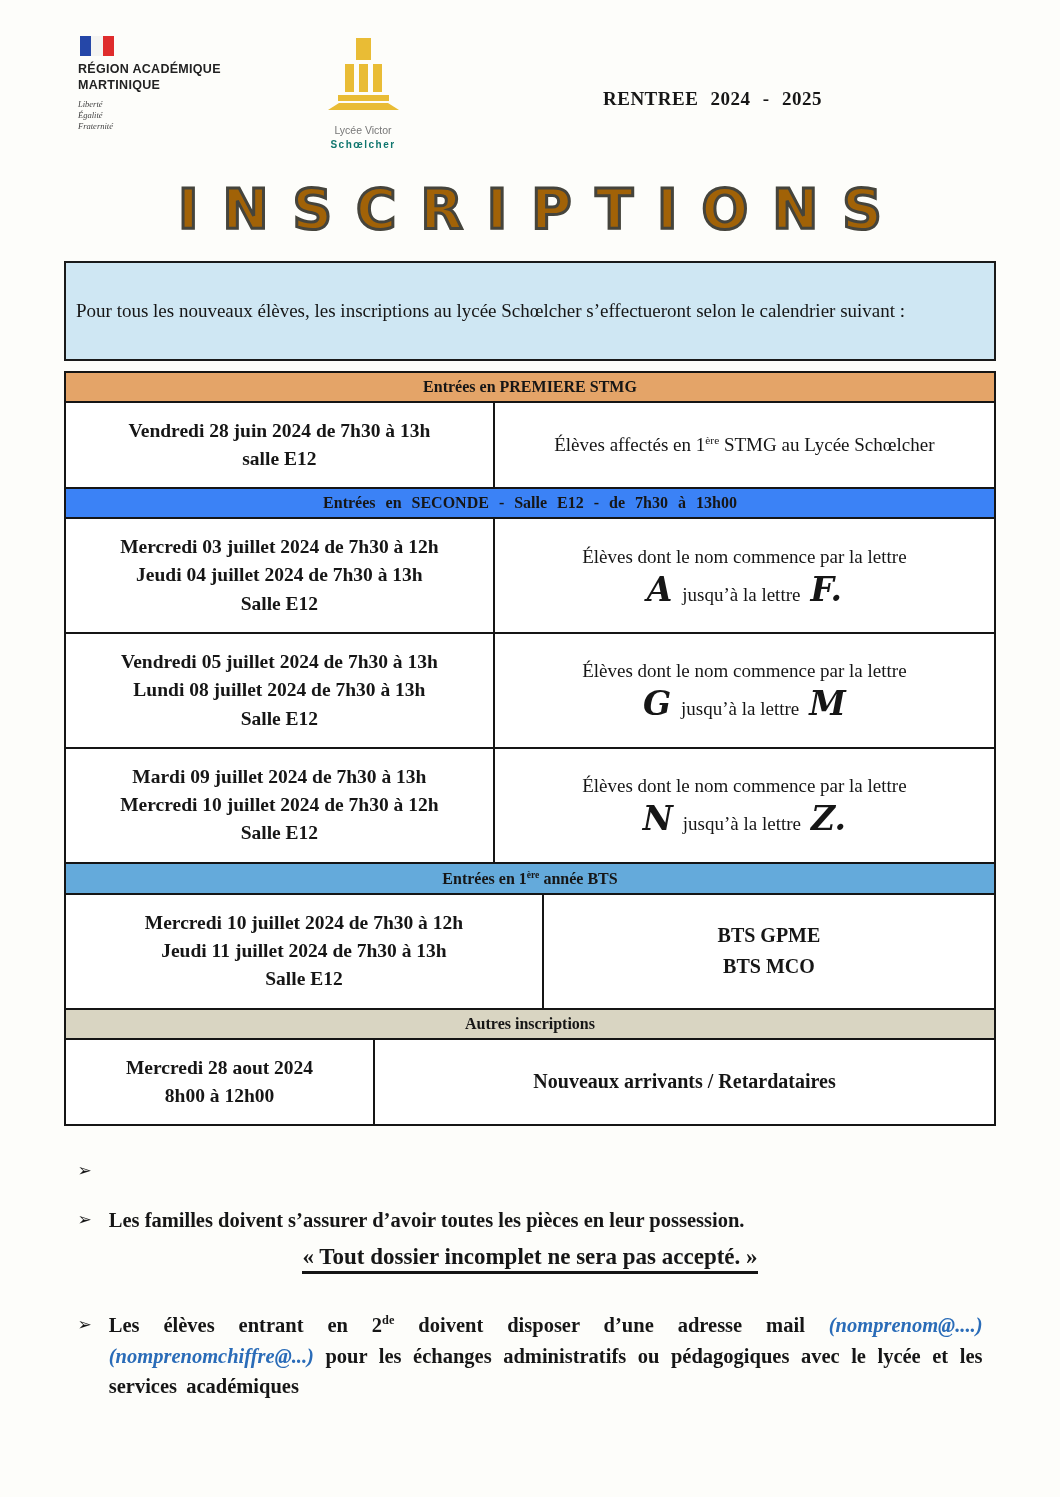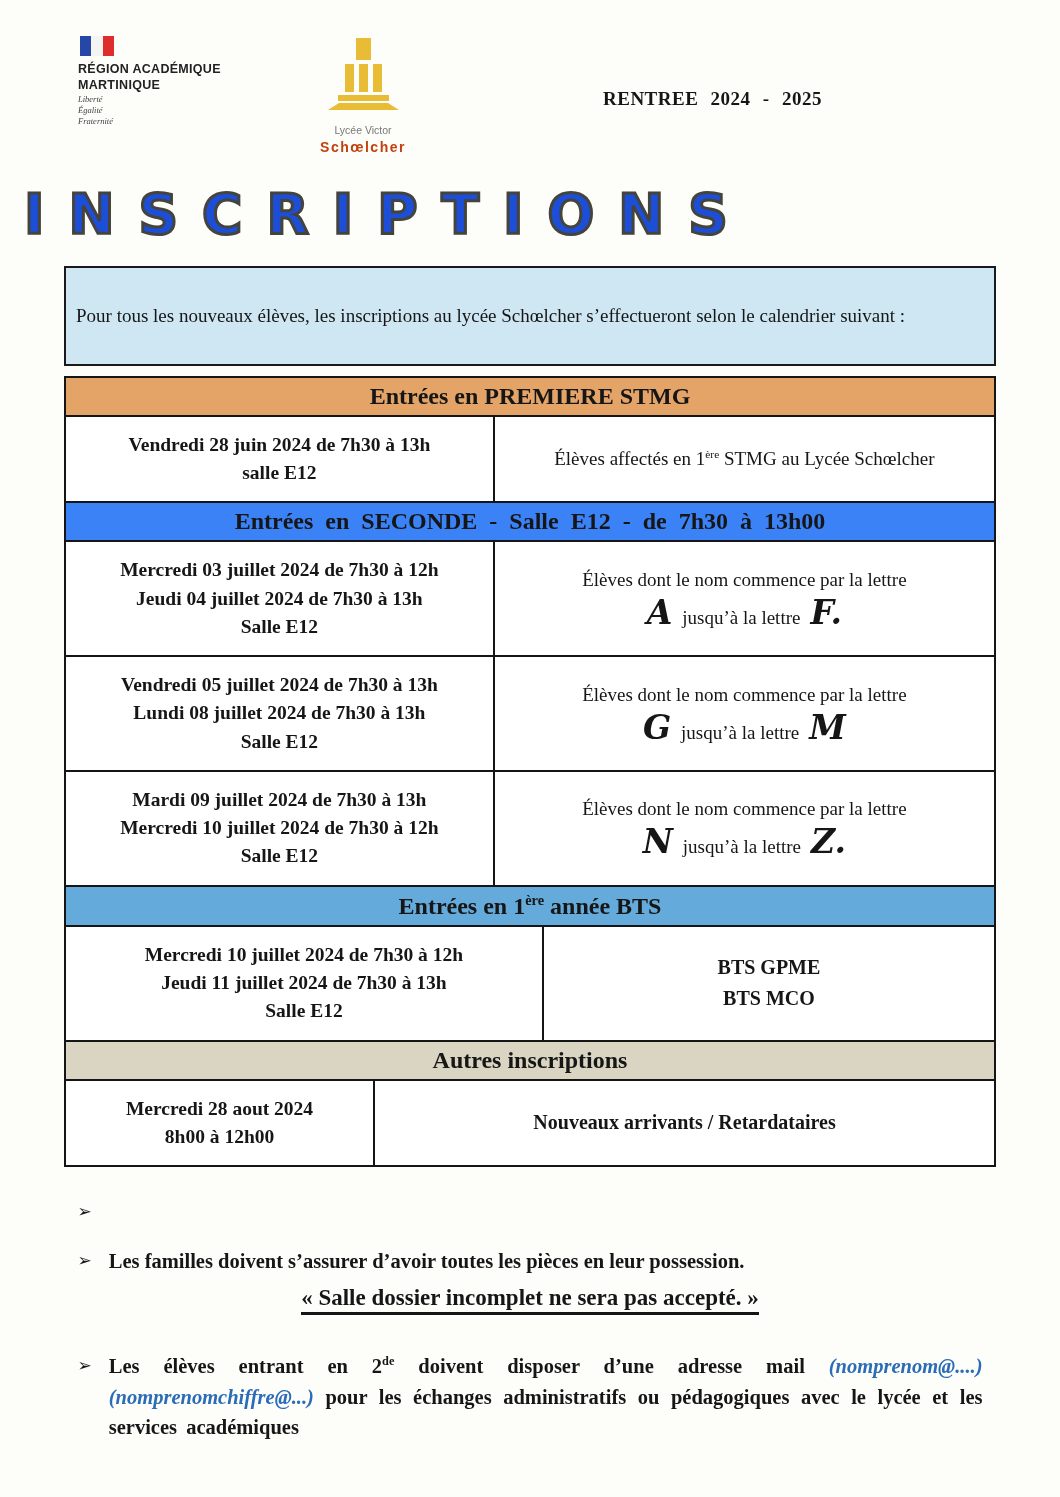--- a/index.html
+++ b/index.html
@@ -11,49 +11,49 @@
   }
   .page { width:1060px; height:1497px; background:#fdfdfa; position:relative; overflow:hidden; }
 
   
   .topbar { display:flex; align-items:flex-start; padding:36px 60px 0 78px; }
   .region-logo { width:160px; }
   .flag { display:flex; width:34px; height:20px; margin-left:2px; margin-bottom:5px; }
   .flag span { flex:1; }
   .flag .b{ background:#2547a8; } .flag .w{ background:#f4f4f2; } .flag .r{ background:#df2c2c; }
   .region-name { font-family:"Liberation Sans",sans-serif; font-weight:bold; font-size:12.5px; line-height:1.3; letter-spacing:.3px; color:#222; }
-  .motto { font-size:8.5px; font-style:italic; line-height:1.35; color:#444; }
+  .motto { margin-top:5px; font-size:8.5px; font-style:italic; line-height:1.35; color:#444; }
   .school-logo { margin-left:70px; text-align:center; width:110px; }
   .school-name { font-family:"Liberation Sans",sans-serif; font-size:10.5px; color:#777; line-height:1.3; }
-  .school-name .line2 { font-weight:bold; color:#c2410c; letter-spacing:1.5px; font-size:14px; }
+  .school-name .line2 { font-weight:bold; color:#0f766e; letter-spacing:1.5px; font-size:10px; }
   .rentree { margin-left:185px; margin-top:52px; font-size:19px; font-weight:bold; word-spacing:7px; letter-spacing:.5px; }
 
   
   .main-title {
-    margin-top:26px; 
+    margin-top:26px; text-align:center;
     font-family:"DejaVu Sans",sans-serif;
     font-size:55px; font-weight:800;
     letter-spacing:24px; text-indent:24px;
-    color:#1d4ed8;
+    color:#a16207;
     -webkit-text-stroke:3px #45443c;
     text-shadow:0 0 1px #45443c;
   }
 
   
   .intro-box {
     width:932px; margin:20px auto 0; min-height:100px;
     background:#cfe7f3; border:2px solid #1a1a1a;
     display:flex; align-items:center; padding:10px 10px;
     font-size:19px;
   }
 
   
   .tbl { width:932px; margin:10px auto 0; border:2px solid #151515; background:#fff; }
   .tbl > :first-child { border-top:none; }
-  .sec-header { border-top:2px solid #151515; text-align:center; font-weight:bold; font-size:24px; padding:5px 6px; }
+  .sec-header { border-top:2px solid #151515; text-align:center; font-weight:bold; font-size:16px; padding:5px 6px; }
   .sec-premiere { background:#e4a468; }
   .sec-seconde  { background:#3b82f6; word-spacing:6px; }
   .sec-bts      { background:#64aadb; }
   .sec-autres   { background:#d9d5c2; }
   .row { display:grid; border-top:2px solid #151515; }
   .cols-a { grid-template-columns:46.2% 53.8%; }
   .cols-b { grid-template-columns:51.5% 48.5%; }
   .cols-c { grid-template-columns:33.3% 66.7%; }
   .cell { padding:14px 8px; display:flex; flex-direction:column; justify-content:center; align-items:center; text-align:center; }
   .row .cell:first-child { border-right:2px solid #151515; }
@@ -226,21 +226,21 @@
     <div class="note">
       <span class="bullet">➢</span>
     </div>
 
     <div class="note" style="margin-bottom:8px;">
       <span class="bullet">➢</span>
       <p class="note-text">Les familles doivent s’assurer d’avoir toutes les pièces en leur possession.</p>
     </div>
 
     <p class="quote">
-      <span>« Salle dossier incomplet ne sera pas accepté. »</span>
+      <span>« Tout dossier incomplet ne sera pas accepté. »</span>
     </p>
 
     <div class="note">
       <span class="bullet">➢</span>
       <p class="note-text note-just">
         <span>Les élèves entrant en 2</span><sup>de</sup><span> doivent disposer d’une adresse mail </span><em class="mail">(nomprenom@....)</em> <em class="mail">(nomprenomchiffre@...)</em><span> pour les échanges administratifs ou pédagogiques avec le lycée et les services académiques</span>
       </p>
     </div>
 
   </div>

